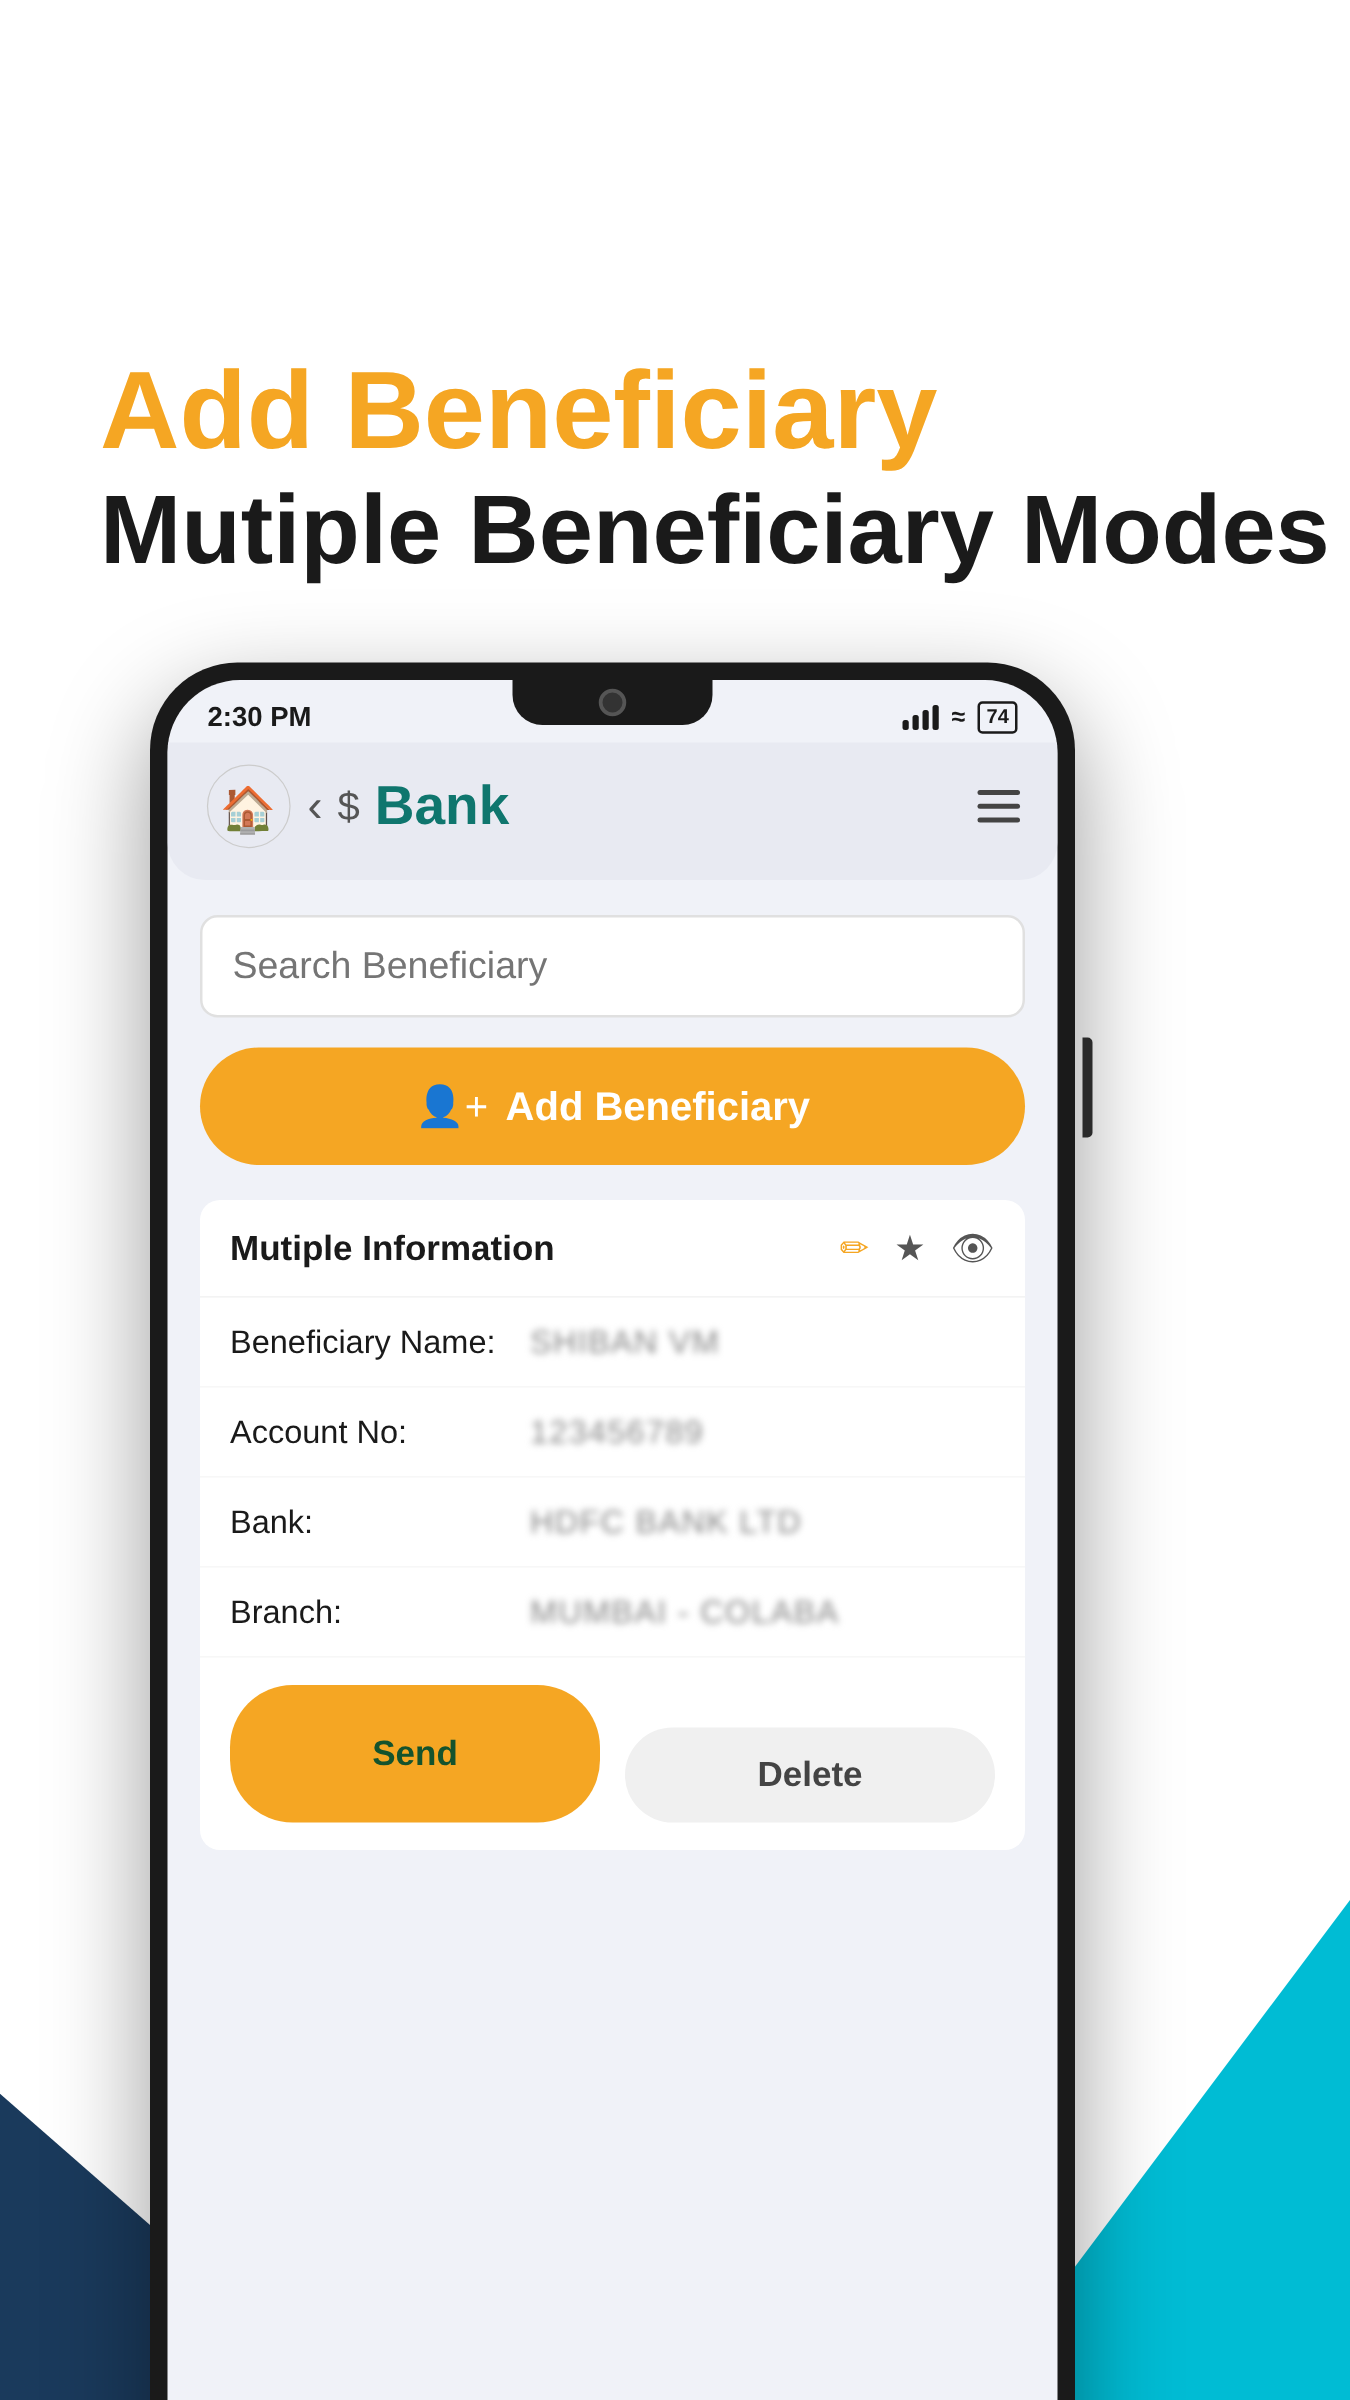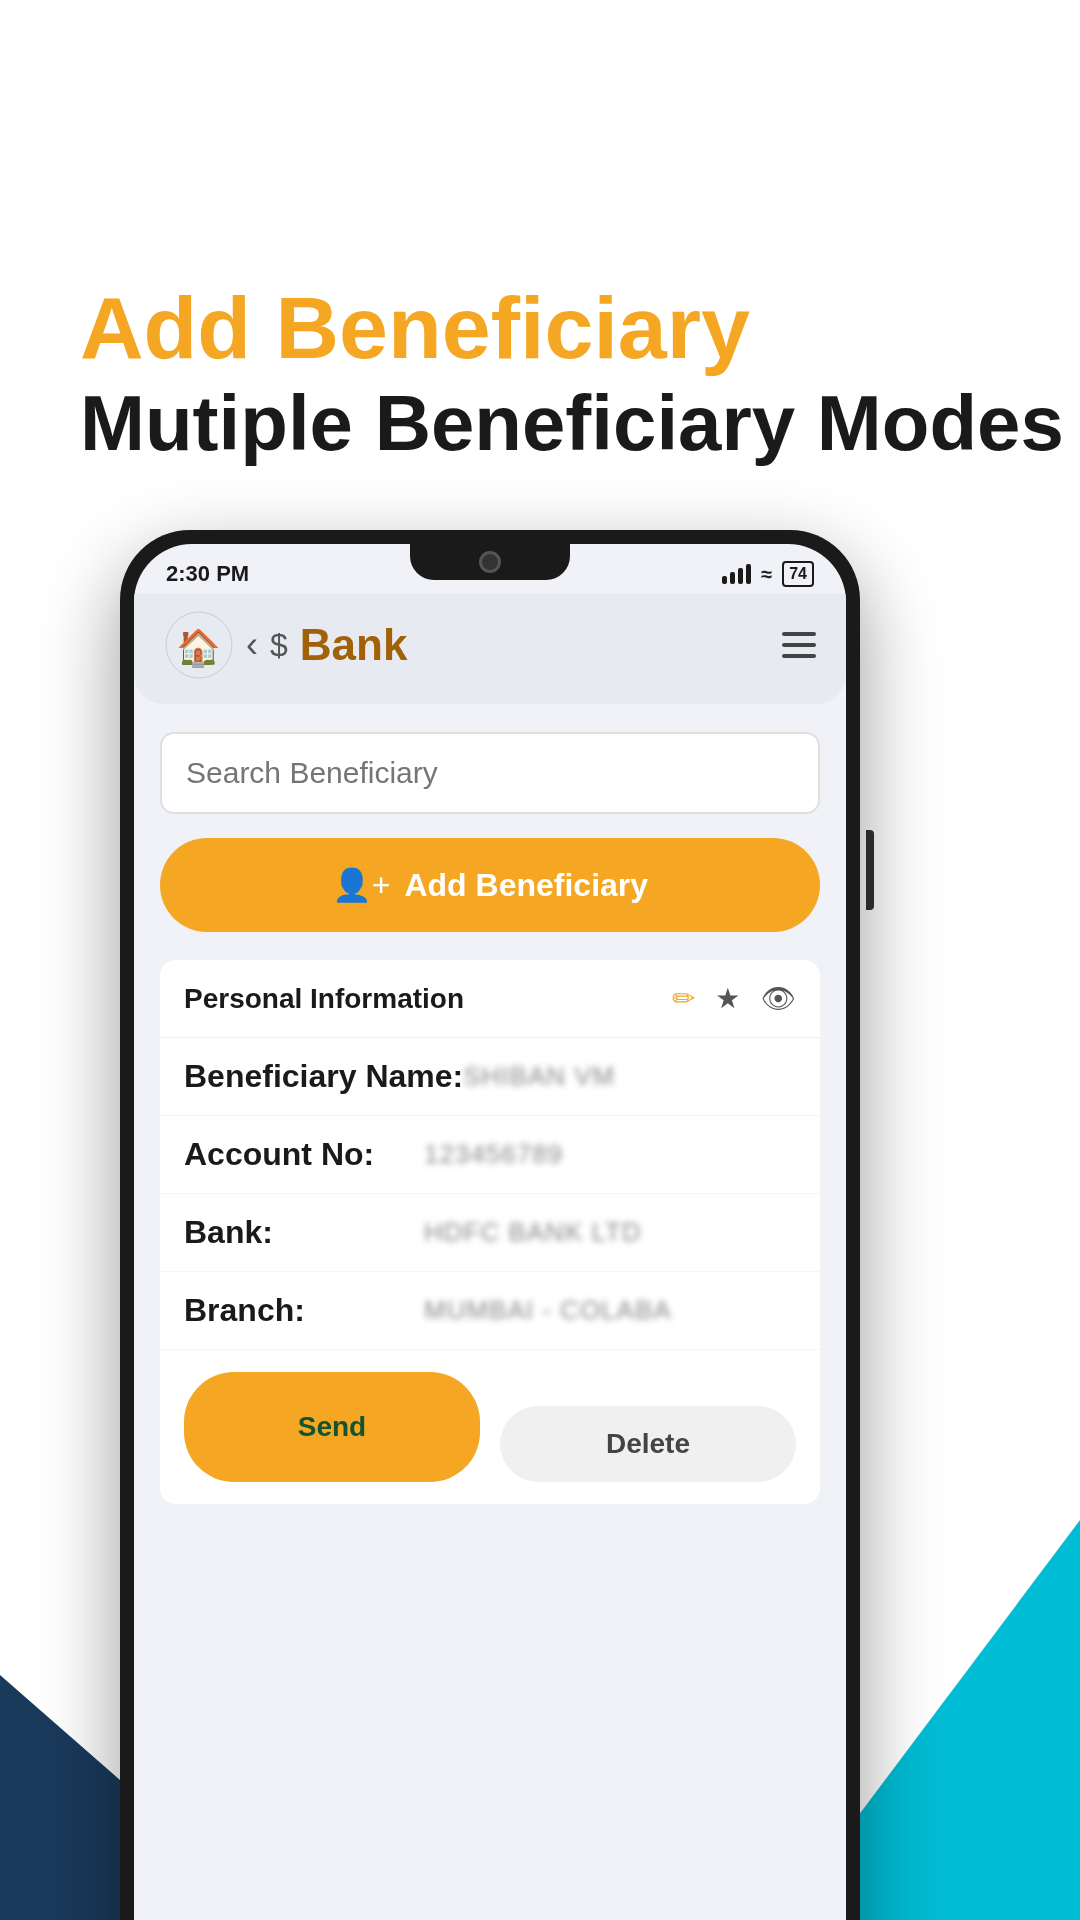--- a/index.html
+++ b/index.html
@@ -179,21 +179,21 @@
     }
 
     .dollar-icon {
       font-size: 32px;
       color: #444;
     }
 
     .app-title {
       font-size: 44px;
       font-weight: 700;
-      color: #a16207;
+      color: #0f766e;
     }
 
     .hamburger-btn {
       display: flex;
       flex-direction: column;
       gap: 7px;
       cursor: pointer;
     }
     .hamburger-btn span {
       width: 34px;
@@ -290,22 +290,22 @@
 
     
     .info-row {
       display: flex;
       align-items: center;
       padding: 20px 24px;
       border-bottom: 1px solid #f5f5f5;
     }
 
     .info-label {
-      font-size: 32px;
-      font-weight: 700;
+      font-size: 26px;
+      font-weight: 400;
       color: #1a1a1a;
       min-width: 240px;
     }
 
     .info-value {
       font-size: 26px;
       color: #aaa;
       letter-spacing: 1px;
     }
 
@@ -422,21 +422,21 @@
         </div>
 
         <button class="add-btn">
           <span class="add-person-icon">👤+</span>
           <span class="add-btn-text">Add Beneficiary</span>
         </button>
 
         <div class="info-card">
 
           <div class="card-header">
-            <span class="card-header-title">Personal Information</span>
+            <span class="card-header-title">Mutiple Information</span>
             <div class="card-header-icons">
               <span class="icon-btn edit-icon">✏</span>
               <span class="icon-btn star-icon">★</span>
               <span class="icon-btn eye-icon">👁</span>
             </div>
           </div>
 
           <div class="info-row">
             <span class="info-label">Beneficiary Name:</span>
             <span class="info-value redacted">SHIBAN VM</span>

